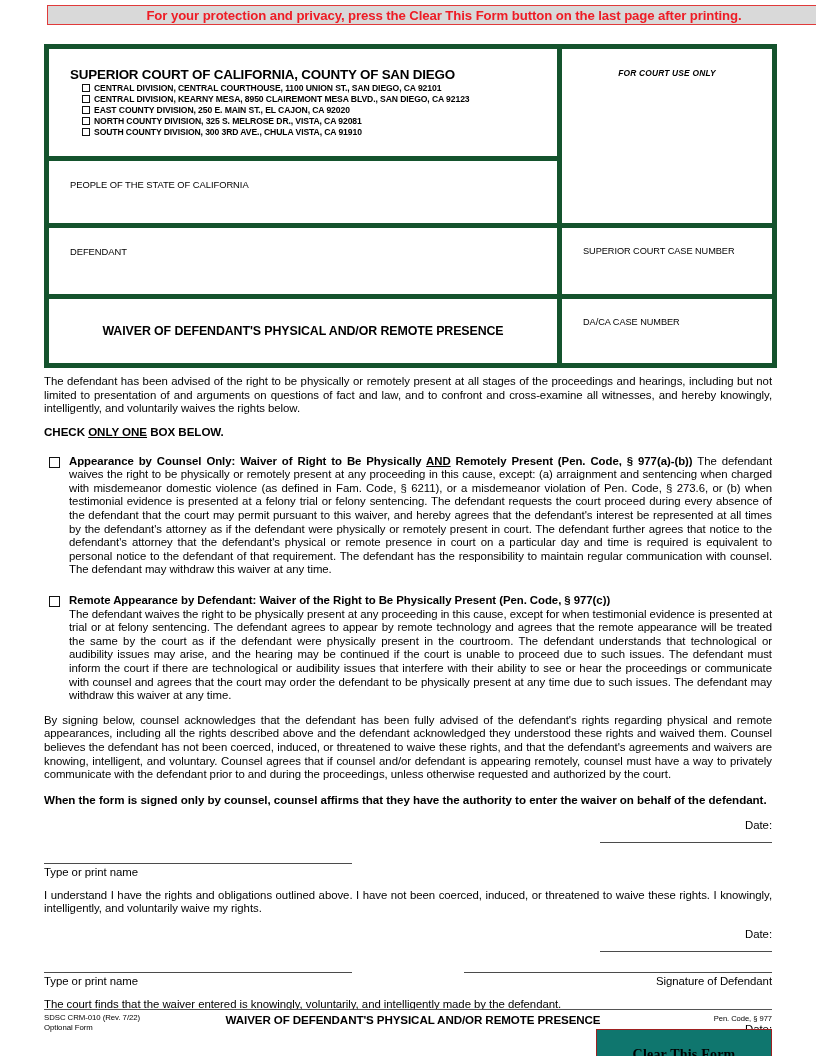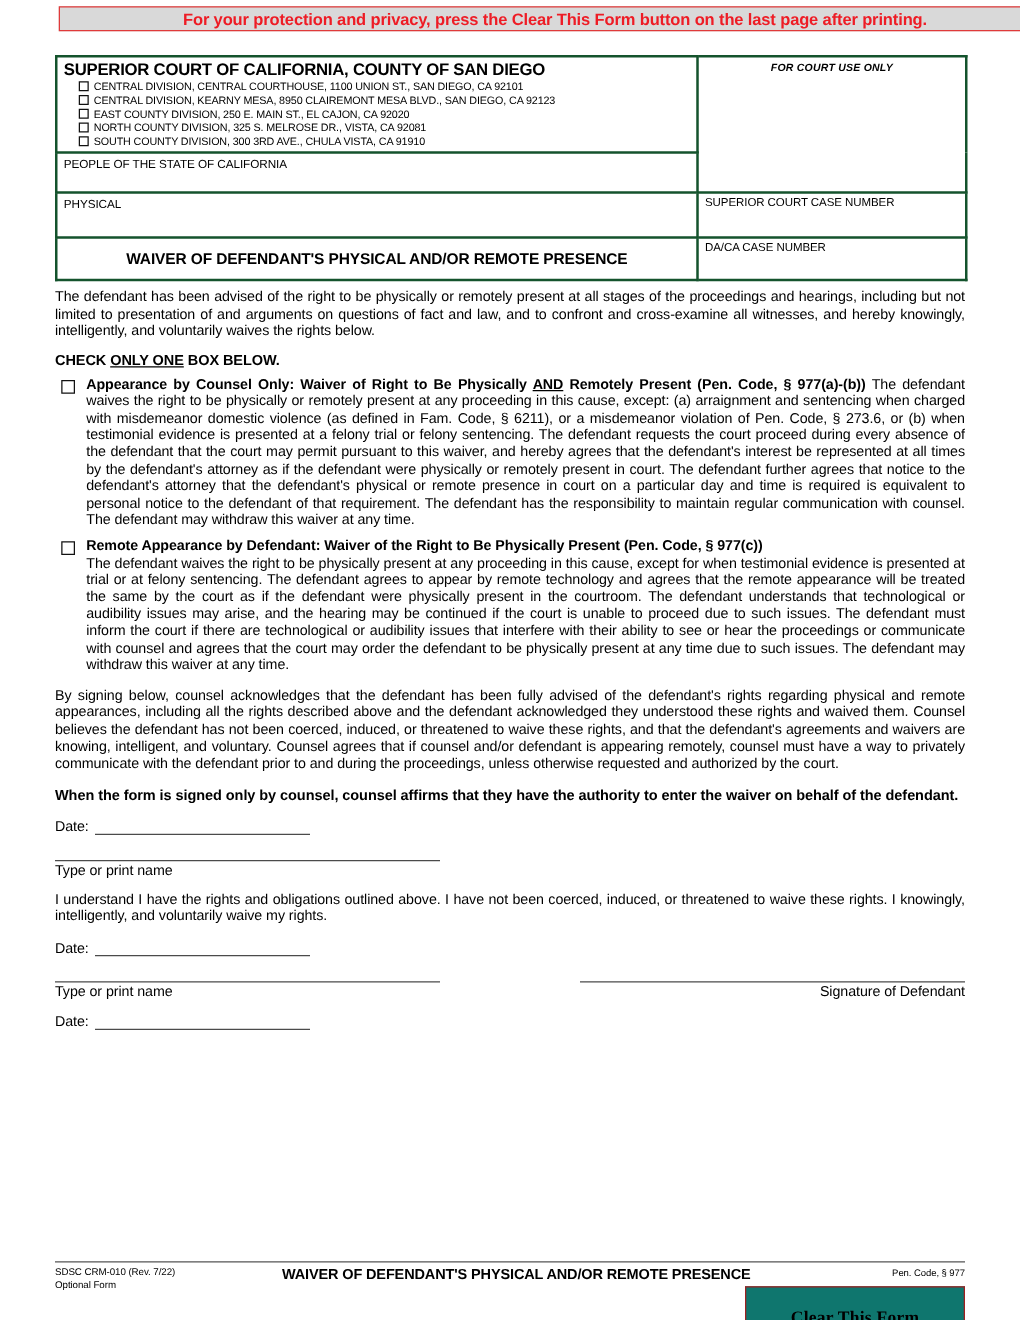--- a/index.html
+++ b/index.html
@@ -47,37 +47,38 @@
     width: 728px;
   }
 
   
   .caption-table {
     width: 728px;
     border-collapse: collapse;
     table-layout: fixed;
   }
   .caption-table td {
-    border: 2px solid #14532d;
+    border: 5px solid #14532d;
     vertical-align: top;
-    padding: 0;
+    padding: 16px;
   }
   .cell-pad { padding: 2px 4px 2px 5px; }
 
   .court-title {
     font-size: 13.4px;
     font-weight: bold;
     letter-spacing: -0.2px;
     line-height: 15px;
     white-space: nowrap;
   }
   .division-list {
     margin: 1px 0 0 0;
     padding: 0;
     list-style: none;
+    font-weight: bold;
   }
   .division-row {
     display: flex;
     align-items: flex-start;
     line-height: 10.6px;
     margin-bottom: 0.4px;
   }
   .cb-small {
     width: 8px;
     height: 8px;
@@ -135,21 +136,21 @@
     margin: 9px 0 0 0;
     font-size: 11.6px;
     font-weight: bold;
     letter-spacing: -0.05px;
   }
   .check-one u { text-decoration: underline; }
 
   .option-block {
     display: flex;
     align-items: flex-start;
-    margin-top: 7px;
+    margin-top: 17px;
   }
   .cb-large {
     width: 11px;
     height: 11px;
     box-sizing: border-box;
     border: 1px solid #111;
     background: #fff;
     flex: 0 0 auto;
     margin: 2px 9px 0 5px;
   }
@@ -177,20 +178,21 @@
     line-height: 13.8px;
     letter-spacing: -0.05px;
   }
 
   
   .date-row {
     margin-top: 12px;
     font-size: 11.4px;
     display: flex;
     align-items: flex-end;
+    flex-direction: column;
   }
   .date-label { letter-spacing: -0.05px; }
   .date-rule {
     width: 172px;
     border-bottom: 1.3px solid #4b4b4b;
     margin-left: 5px;
     height: 11px;
   }
 
   .sig-row {
@@ -314,21 +316,21 @@
           <div class="court-use-label">FOR COURT USE ONLY</div>
         </td>
       </tr>
       <tr>
         <td class="cell-people">
           <div class="cell-pad party-label">PEOPLE OF THE STATE OF CALIFORNIA</div>
         </td>
       </tr>
       <tr>
         <td class="cell-defendant">
-          <div class="cell-pad party-label">PHYSICAL</div>
+          <div class="cell-pad party-label">DEFENDANT</div>
         </td>
         <td>
           <div class="cell-pad case-num-label">SUPERIOR COURT CASE NUMBER</div>
         </td>
       </tr>
       <tr>
         <td class="cell-waiver">
           <div class="waiver-title">WAIVER OF DEFENDANT'S PHYSICAL AND/OR REMOTE PRESENCE</div>
         </td>
         <td>
@@ -377,20 +379,21 @@
     <div class="sig-col">
       <div class="sig-rule"></div>
       <div class="sig-caption">Type or print name</div>
     </div>
     <div class="sig-col right">
       <div class="sig-rule"></div>
       <div class="sig-caption right">Signature of Defendant</div>
     </div>
   </div>
 
+  <p class="body-para">The court finds that the waiver entered is knowingly, voluntarily, and intelligently made by the defendant.</p>
 
   <div class="date-row">
     <span class="date-label">Date:</span>
     <span class="date-rule"></span>
   </div>
 
 </div>
 
 <div class="footer">
   <div class="footer-rule"></div>

